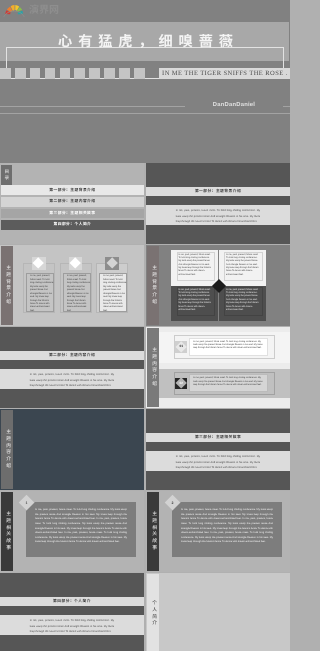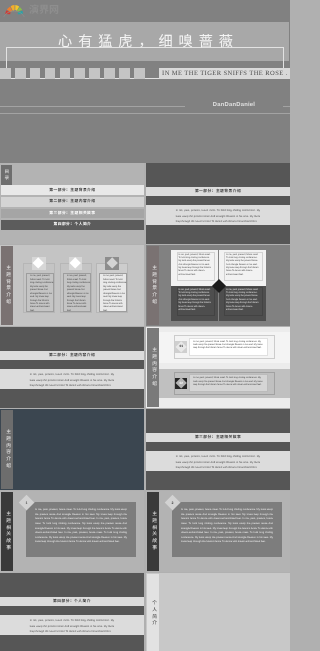--- a/index.html
+++ b/index.html
@@ -11,21 +11,21 @@
 
   
   .cover{position:absolute;left:0;top:0;width:290px;height:163px;background:#818181;overflow:hidden;}
   .wm{position:absolute;left:3px;top:2px;display:flex;align-items:flex-start;gap:4px;}
   .wm-text{font-size:10px;color:#8e8e8e;letter-spacing:0px;font-weight:700;line-height:1;margin-top:3.5px;}
   .title-outer{position:absolute;left:-1px;top:22px;width:290px;height:38.5px;background:#a8a8a8;}
   .title-box{position:absolute;left:6.5px;top:24.5px;width:278px;height:32.5px;
              border:1px solid #e2e2e2;box-sizing:border-box;}
   .title-text{position:absolute;left:0;top:0;width:100%;height:100%;
               display:flex;align-items:center;justify-content:center;
-              font-size:14.2px;color:#f4f4f4;letter-spacing:5.9px;font-weight:400;
+              font-size:14.2px;color:#f4f4f4;letter-spacing:5.9px;font-weight:700;
               text-indent:9px;}
   .filmstrip{position:absolute;left:0px;top:68.3px;display:flex;gap:4.2px;}
   .film-sq{width:10.7px;height:11px;background:#c4c4c4;}
   .sub-box{position:absolute;left:159.4px;top:67.6px;width:131px;height:11.5px;background:#d9d9d9;}
   .sub-text{position:absolute;left:0;top:0;width:100%;height:100%;
             display:flex;align-items:center;justify-content:center;
             font-family:"Liberation Serif",serif;font-size:6.55px;color:#4d4d4d;letter-spacing:0.4px;white-space:nowrap;
             text-indent:0px;padding-right:4px;}
   .hline{position:absolute;left:0;width:290px;height:1px;background:#a3a3a3;}
   .authorline{position:absolute;left:185px;top:104.4px;width:98px;height:1px;background:#989898;}

